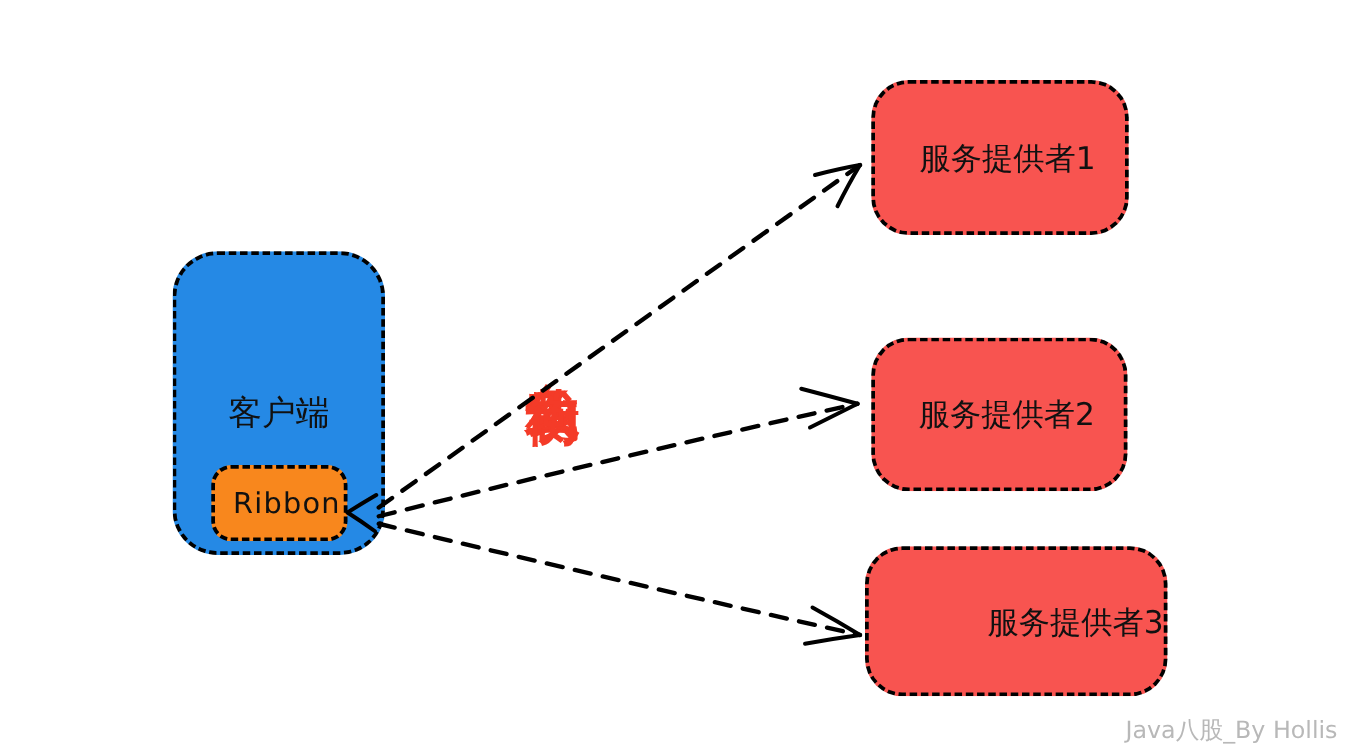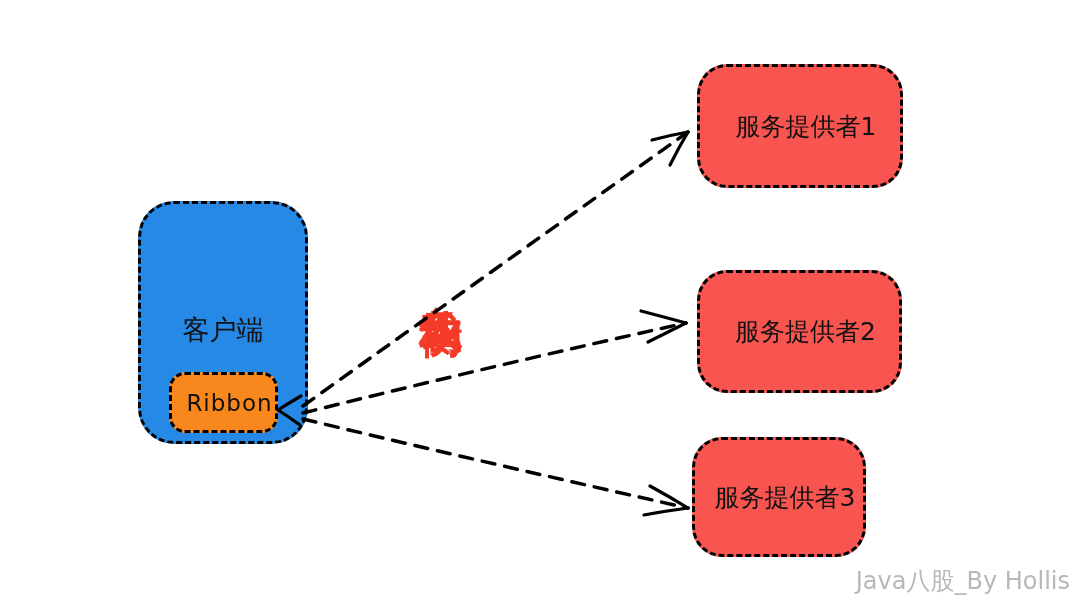--- a/index.html
+++ b/index.html
@@ -55,21 +55,21 @@
     letter-spacing: 1px;
   }
   .provider-box {
     background: #f85450;
     border-radius: 30px;
     z-index: 1;
     font-size: 25px;
   }
   .provider-1 { left: 697px; top: 64px;  width: 206px; height: 124px; }
   .provider-2 { left: 697px; top: 248px; width: 205px; height: 123px; margin-top: 22px; }
-  .provider-3 { left: 692px; top: 437px; width: 174px; height: 120px; }
+  .provider-3 { left: 692px; top: 437px; width: 242px; height: 120px; justify-content: flex-end; }
   .lb-label {
     position: absolute;
     left: 416px;
     top: 272px;
     width: 50px;
     height: 200px;
     writing-mode: vertical-rl;
     text-orientation: upright;
     font-size: 43px;
     line-height: 48px;
@@ -95,21 +95,21 @@
   .head-stroke {
     fill: none;
     stroke: #000000;
     stroke-width: 3.2px;
     stroke-linecap: round;
   }
   .watermark {
     position: absolute;
     right: 8px;
     bottom: 6px;
-    font-size: 24px;
+    font-size: 19px;
     color: #b8b8b8;
     z-index: 4;
     white-space: nowrap;
   }
 </style>
 </head>
 <body>
 
 <div class="stage">
 

